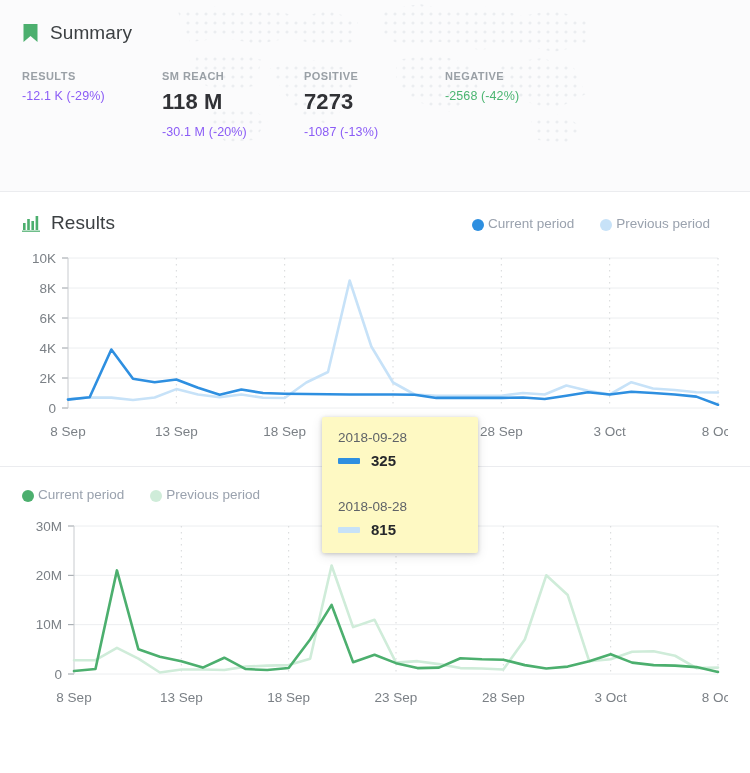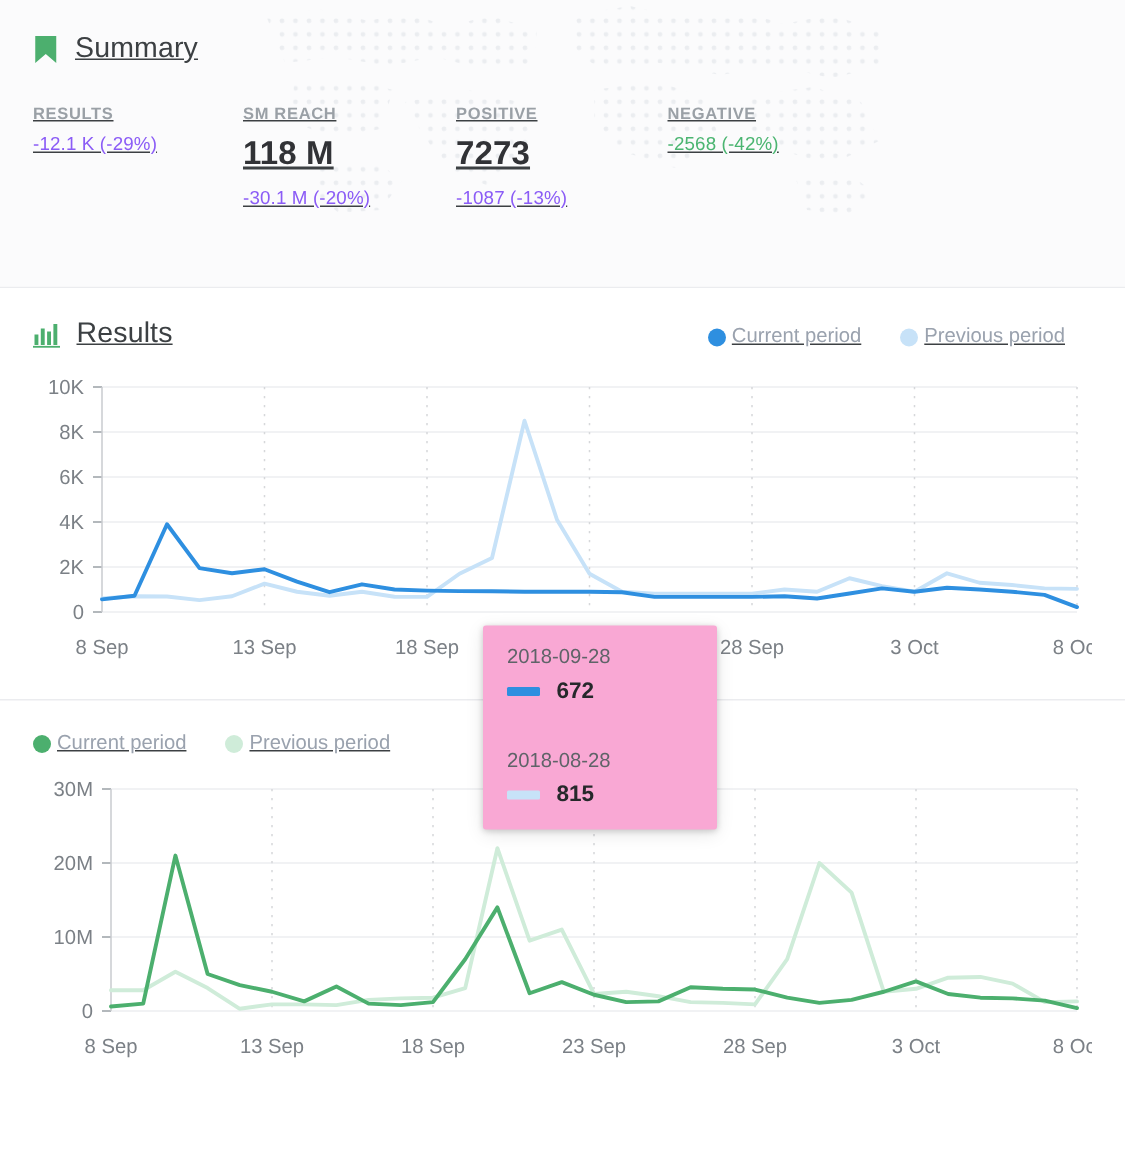--- a/index.html
+++ b/index.html
@@ -4,21 +4,21 @@
 <style>
   * { box-sizing: border-box; }
   html, body {
     margin: 0; padding: 0;
     width: 750px; height: 773px;
     font-family: "Liberation Sans", sans-serif;
     background: #ffffff;
     color: #3c4043;
     overflow: hidden;
   }
-  .page { position: relative; width: 750px; height: 581px; background: #fff; text-decoration: underline; }
+  .page { position: relative; width: 750px; height: 581px; background: #fff; }
 
   
   .summary-card {
     position: relative;
     height: 191px;
     background: #fbfbfc;
     overflow: hidden;
   }
   .dotmap {
     position: absolute;
@@ -87,21 +87,21 @@
   .axis-text-y { font-size: 13.5px; fill: #7b8086; font-family: "Liberation Sans", sans-serif; text-anchor: end; }
   .gridline { stroke: #eceef0; stroke-width: 1; }
   .vgridline { stroke: #d6d8da; stroke-width: 1; stroke-dasharray: 1.5 4.5; }
   .tick { stroke: #9aa0a6; stroke-width: 1; }
 
   
   .tooltip {
     position: absolute;
     left: 322px; top: 417px;
     width: 156px;
-    background: #f9a8d4;
+    background: #fef9c3;
     border-radius: 2px;
     box-shadow: 0 1px 4px rgba(0,0,0,.18), 0 3px 12px rgba(0,0,0,.10);
     padding: 13px 16px 15px 16px;
     z-index: 40;
   }
   .tt-group + .tt-group { margin-top: 30px; }
   .tt-date { font-size: 13.5px; color: #5f6368; margin-bottom: 7px; }
   .tt-row { display: flex; align-items: center; gap: 11px; }
   .tt-swatch { width: 22px; height: 6px; border-radius: 1px; display: block; }
   .tt-val { font-size: 15px; font-weight: bold; color: #26282b; }
@@ -280,21 +280,21 @@
           <polyline points="52.00,153.04 73.47,151.07 94.93,52.40 116.40,131.33 137.87,138.73 159.33,143.17 180.80,149.59 202.27,139.72 223.73,151.07 245.20,152.05 266.67,150.08 288.13,121.47 309.60,86.93 331.07,144.16 352.53,136.76 374.00,145.15 395.47,150.08 416.93,149.59 438.40,140.21 459.87,141.20 481.33,141.69 502.80,147.12 524.27,150.57 545.73,148.60 567.20,143.17 588.67,136.27 610.13,144.65 631.60,147.12 653.07,147.61 674.53,149.09 696.00,154.03" fill="none" stroke="#4caf6e" stroke-width="2.6" stroke-linejoin="round" stroke-linecap="round"></polyline>
         </svg>
     </div>
   </section>
 
   <div class="tooltip">
     <div class="tt-group">
       <div class="tt-date">2018-09-28</div>
       <div class="tt-row">
         <span class="tt-swatch" style="background:#2e8fe0"></span>
-        <span class="tt-val">672</span>
+        <span class="tt-val">325</span>
       </div>
     </div>
     <div class="tt-group">
       <div class="tt-date">2018-08-28</div>
       <div class="tt-row">
         <span class="tt-swatch" style="background:#c7e2f8"></span>
         <span class="tt-val">815</span>
       </div>
     </div>
   </div>

